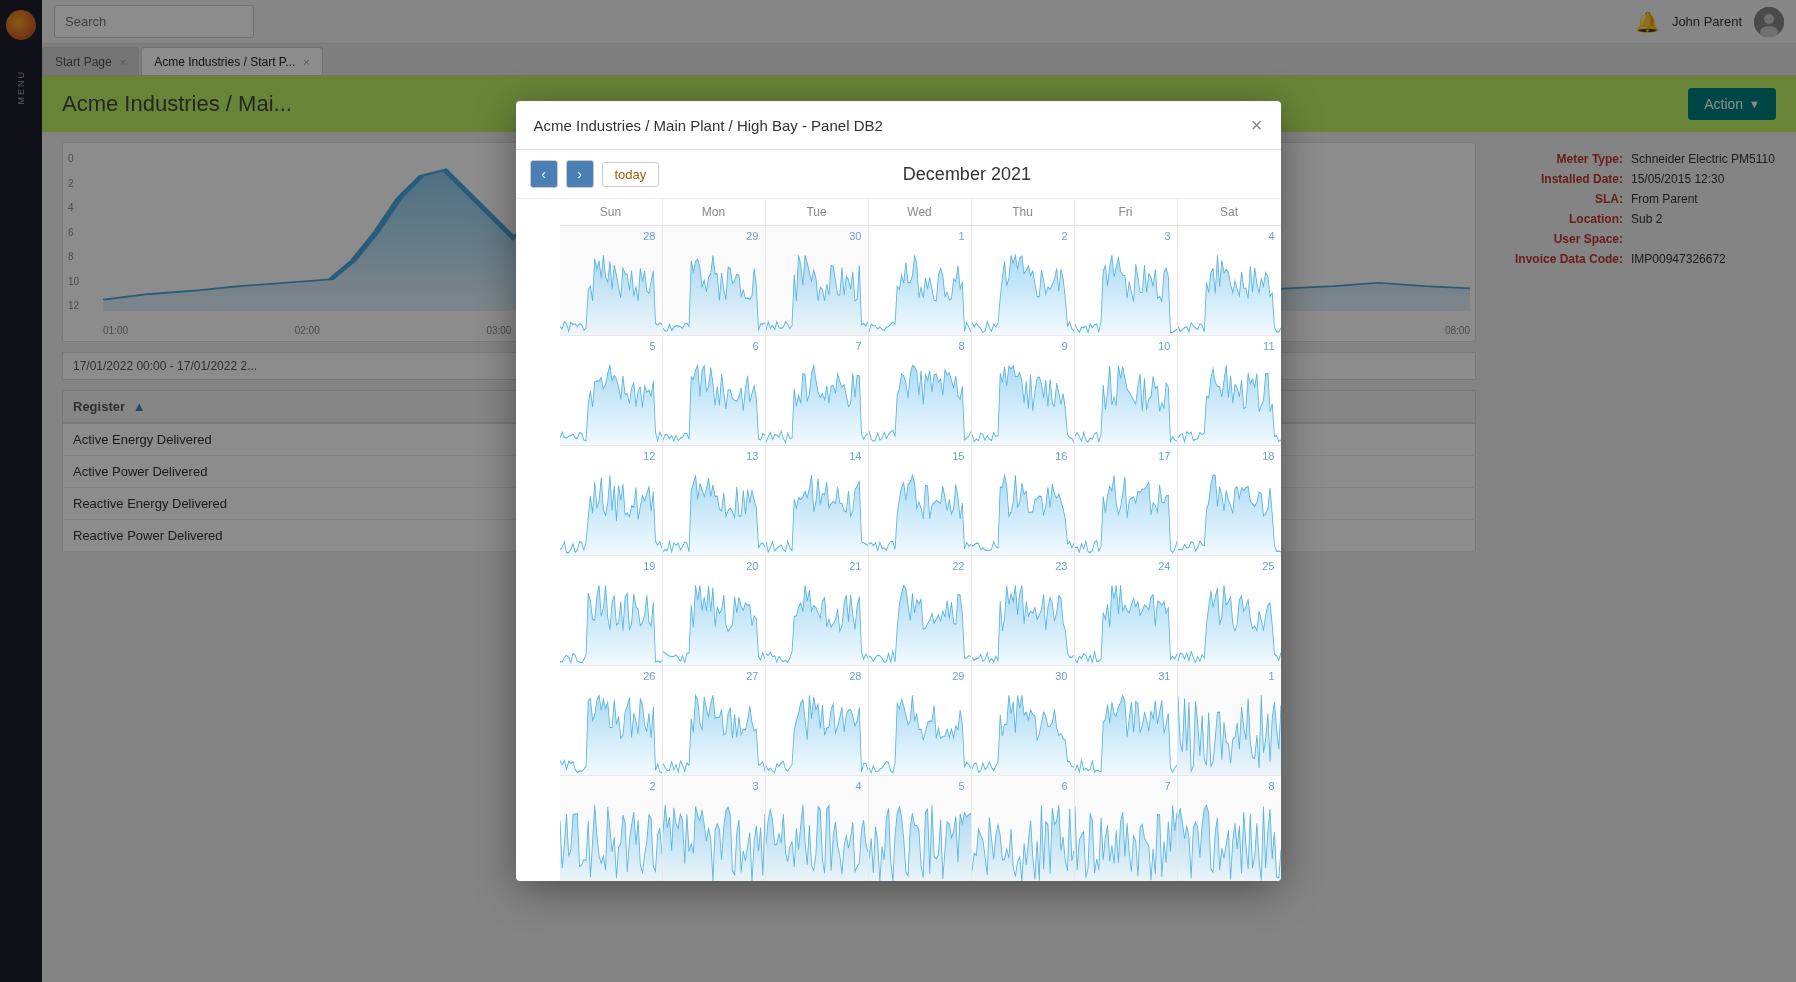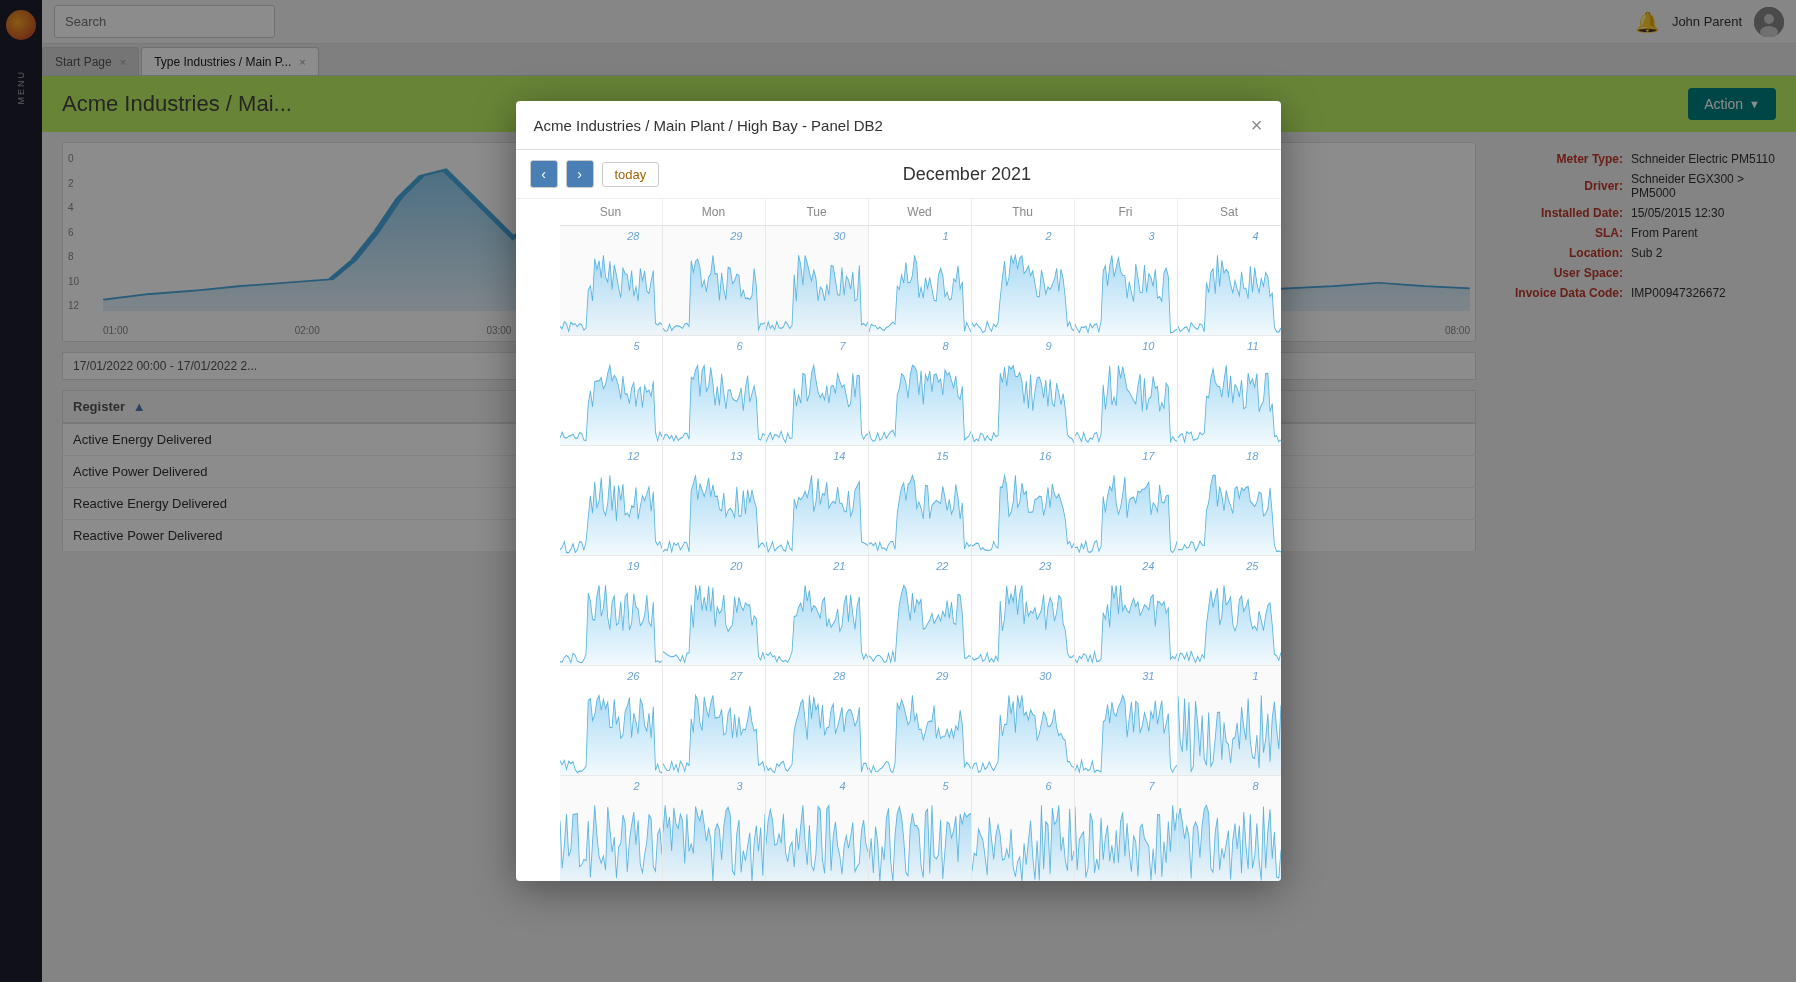--- a/index.html
+++ b/index.html
@@ -22,21 +22,21 @@
     }
 
     
     #topbar {
       position: absolute; left: 42px; top: 0; right: 0; height: 44px;
       background: #f5f5f5; display: flex; align-items: center; padding: 0 12px;
       border-bottom: 1px solid #ddd; z-index: 10;
     }
     #topbar .search-box {
       border: 1px solid #ccc; border-radius: 3px; padding: 8px 10px;
-      font-size: 13px; width: 221px; color: #555; background: #fff;
+      font-size: 13px; width: 200px; color: #555; background: #fff;
     }
     #topbar .user-area {
       margin-left: auto; display: flex; align-items: center; gap: 12px;
     }
     #topbar .username { font-size: 13px; color: #333; }
     #topbar .avatar {
       width: 30px; height: 30px; border-radius: 50%; background: #888;
       display: flex; align-items: center; justify-content: center; color: #fff; font-size: 14px;
     }
 
@@ -175,22 +175,22 @@
       display: grid; grid-template-columns: repeat(7, 1fr);
     }
     .cal-cell {
       border-right: 1px solid #e8e8e8; border-bottom: 1px solid #e8e8e8;
       min-height: 110px; position: relative; padding: 2px;
       overflow: hidden;
     }
     .cal-cell:nth-child(7n) { border-right: none; }
     .cal-cell.other-month { background: #fafafa; }
     .cal-cell .day-num {
-      position: absolute; top: 4px; right: 22px;
-      font-size: 11px; color: #6aa3d5; font-style: italic;
+      position: absolute; top: 4px; right: 6px;
+      font-size: 11px; color: #6aa3d5;
     }
     .cal-cell .mini-chart {
       position: absolute; bottom: 0; left: 0; right: 0; top: 18px;
     }
     .mini-chart svg { width: 100%; height: 100%; }
 
     
     #calendar::-webkit-scrollbar { width: 6px; }
     #calendar::-webkit-scrollbar-thumb { background: #ccc; border-radius: 3px; }
   </style>
@@ -218,21 +218,21 @@
     </div>
   </div>
 </div>
 
 <div id="tabsbar">
   <div class="tab">
     <span>Start Page</span>
     <span class="close-x">×</span>
   </div>
   <div class="tab active">
-    <span>Type Industries / Main P...</span>
+    <span>Acme Industries / Start P...</span>
     <span class="close-x">×</span>
   </div>
 </div>
 
 <div id="main">
   <div id="page-header">
     <span class="page-title">Acme Industries / Mai...</span>
     <button class="action-btn">
       <span>Action</span>
       <span class="caret">▼</span>
@@ -312,24 +312,20 @@
         </tbody>
       </table>
     </div>
 
     <div id="right-info">
       <div class="info-row">
         <span class="info-label">Meter Type:</span>
         <span class="info-value">Schneider Electric PM5110</span>
       </div>
       <div class="info-row">
-        <span class="info-label">Driver:</span>
-        <span class="info-value">Schneider EGX300 &gt; PM5000</span>
-      </div>
-      <div class="info-row">
         <span class="info-label">Installed Date:</span>
         <span class="info-value">15/05/2015 12:30</span>
       </div>
       <div class="info-row">
         <span class="info-label">SLA:</span>
         <span class="info-value">From Parent</span>
       </div>
       <div class="info-row">
         <span class="info-label">Location:</span>
         <span class="info-value">Sub 2</span>

